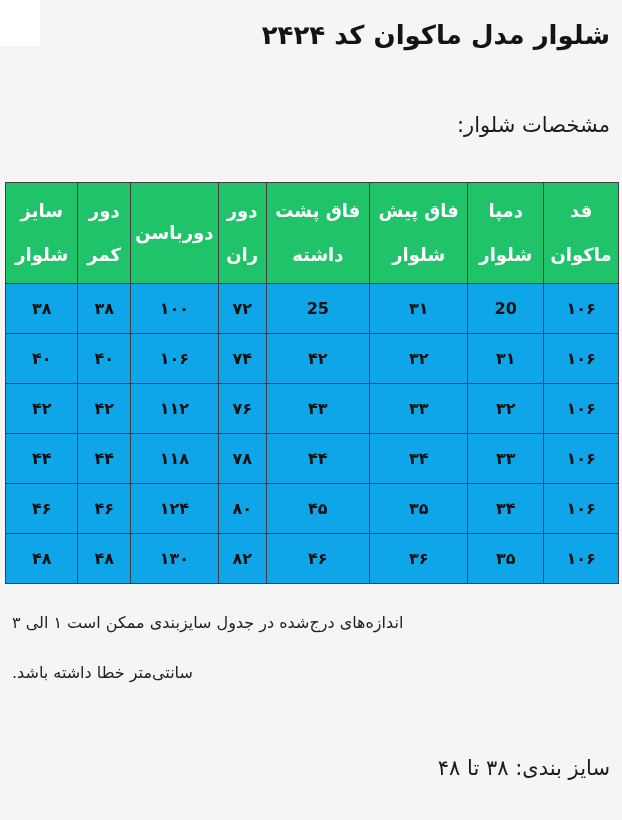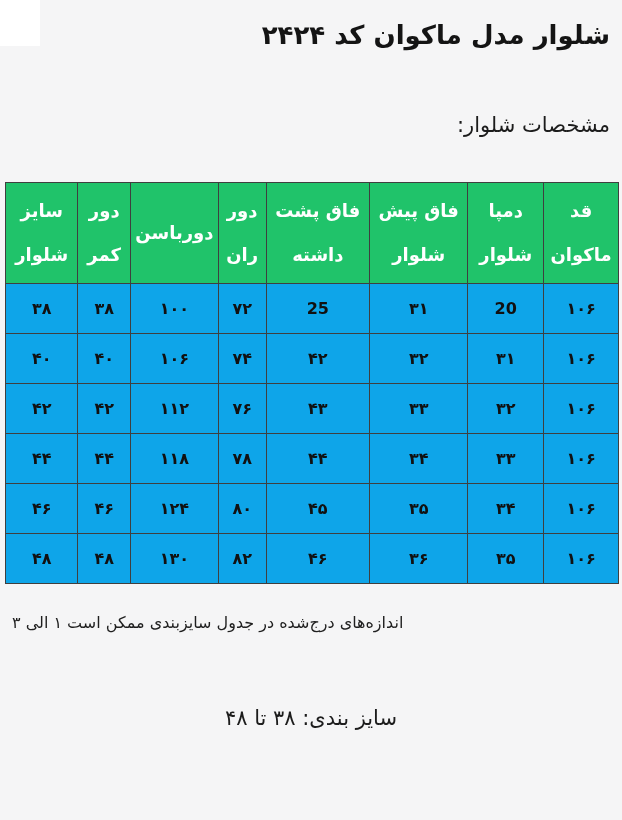--- a/index.html
+++ b/index.html
@@ -72,21 +72,21 @@
   .note{
     font-size:16px;
     line-height:50px;
     margin:14px 12px 0 12px;
     text-align:left;
     color:#1f1f1f;
   }
   .size-range{
     font-size:21px;
     margin:58px 12px 0 12px;
-    text-align:center;
+    text-align:right;
     color:#1c1c1c;
   }
 </style>
 </head>
 <body style="--accent: #20c36a; --header-text: #ffffff; --border: #3f3f3f; --bg: #f5f5f6; --text: #1b1b1b;">
 
 <div class="corner-box"></div>
 
 <h1 class="title">شلوار مدل ماکوان کد ۲۴۲۴</h1>
 
@@ -174,15 +174,16 @@
         <td>۸۲</td>
         <td>۱۳۰</td>
         <td>۴۸</td>
         <td>۴۸</td>
       </tr>
     </tbody>
 </table>
 
 <p class="note">
   <span>اندازه‌های درج‌شده در جدول سایزبندی ممکن است ۱ الی ۳</span><br>
+  <span>سانتی‌متر خطا داشته باشد.</span>
 </p>
 
 <div class="size-range">سایز بندی: ۳۸ تا ۴۸</div>
 
 </body></html>

